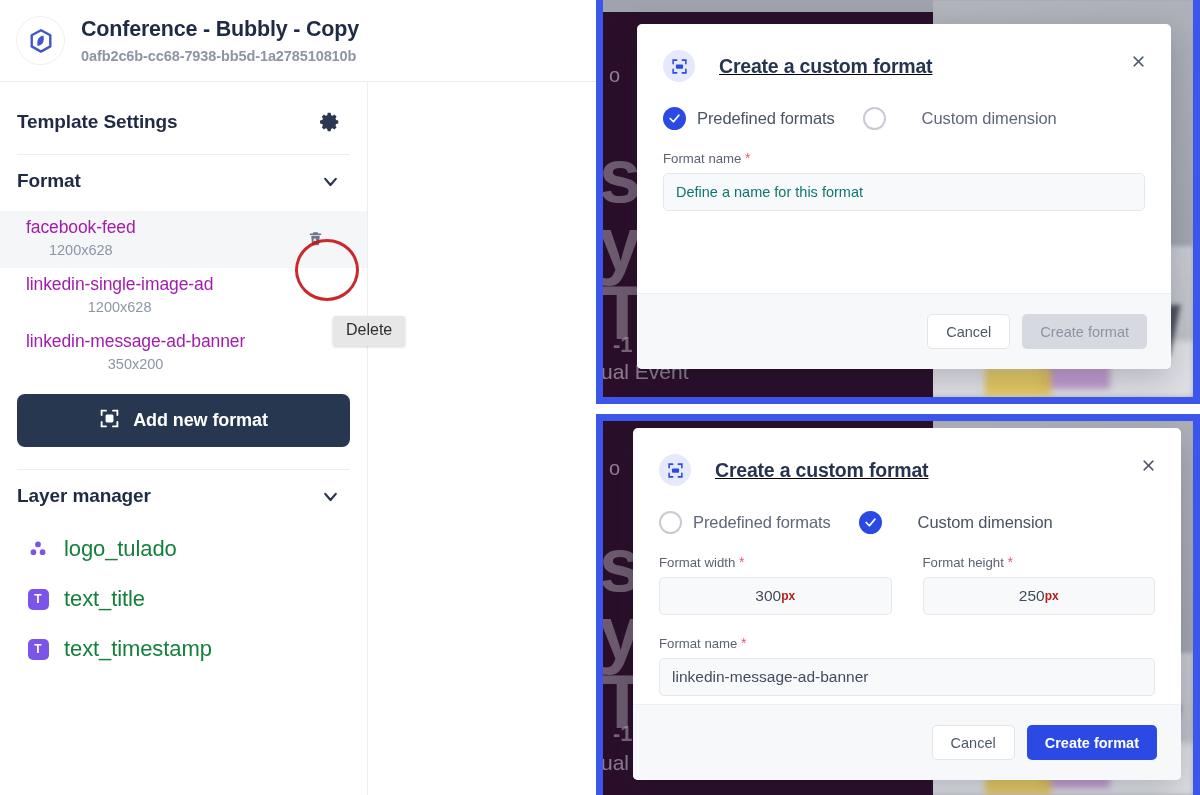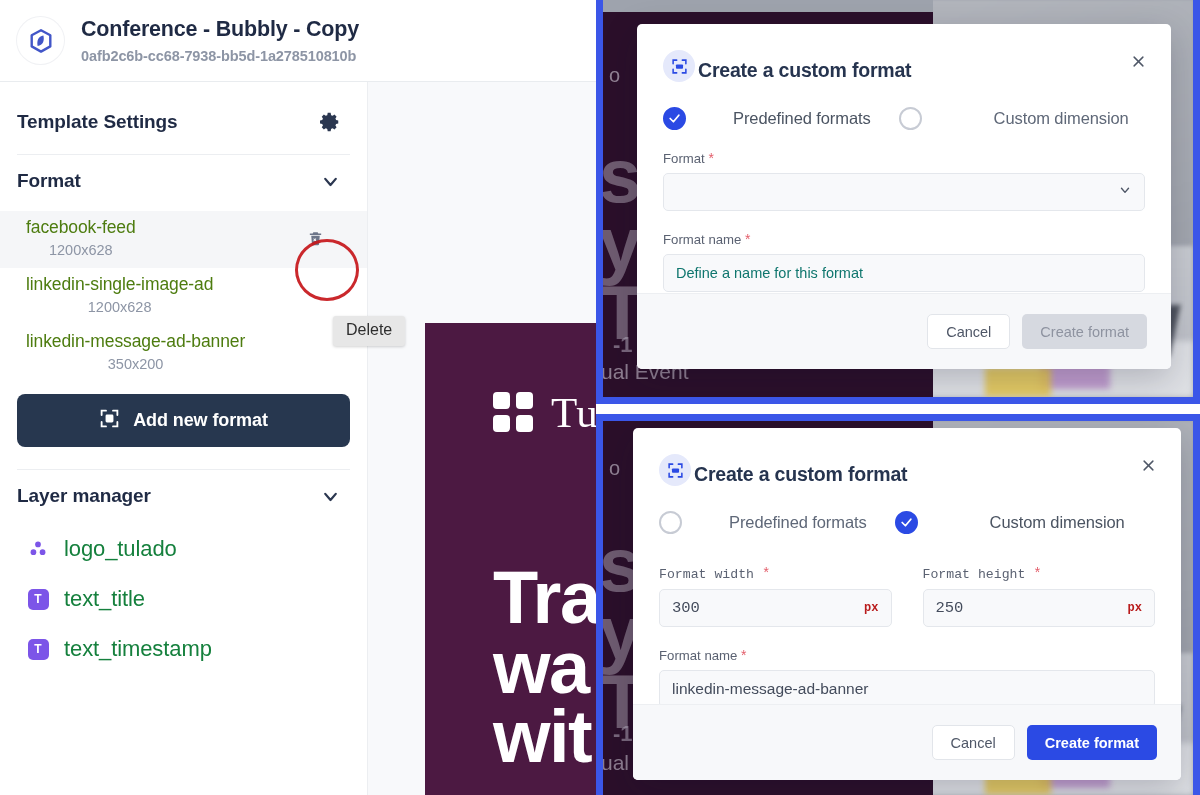--- a/index.html
+++ b/index.html
@@ -45,21 +45,21 @@
   .gear-btn { display:flex; align-items:center; justify-content:center; width: 26px; height: 26px; }
   .chev-btn { display:flex; align-items:center; justify-content:center; width: 26px; height: 26px; }
   .hr { height: 1px; background: #eceef1; margin: 6px 17px 0 17px; }
 
   .fmt-list { margin-top: 4px; }
   .fmt-row {
     position: relative; display: flex; align-items: center; justify-content: space-between;
     padding: 7px 17px 9px 26px; height: 57px;
   }
   .fmt-row.active { background: #f5f6f8; }
-  .fmt-name { font-size: 17.5px; font-weight: 400; color: #4d7c0f; letter-spacing: -0.1px; line-height: 1.3; }
+  .fmt-name { font-size: 17.5px; font-weight: 400; color: #a21caf; letter-spacing: -0.1px; line-height: 1.3; }
   .fmt-dim { font-size: 14.5px; color: #8d95a5; line-height: 1.4; margin-top: 1px; text-align: center; }
   .trash-btn {
     width: 34px; height: 34px; border-radius: 6px; background: #f5f6f8;
     display: flex; align-items: center; justify-content: center; margin-right: 18px;
   }
   .red-ring {
     position: absolute; left: 295px; top: 239px; width: 64px; height: 62px;
     border: 3.5px solid #c6161a; border-radius: 50%; z-index: 40; pointer-events: none;
     opacity: .92;
   }
@@ -150,53 +150,53 @@
   .shot.top .bg-strip { position:absolute; left:0; top:0; width: 56%; height: 12px; background:#9ea3ad; }
 
   
   .dlg {
     position: absolute; background: #fff; border-radius: 5px;
     box-shadow: 0 10px 34px rgba(20,20,40,.22);
     overflow: hidden;
   }
   .dlg.d1 { left: 34px; top: 24px; width: 534px; height: 345px; }
   .dlg.d2 { left: 30px; top: 7px; width: 548px; height: 352px; }
-  .dlg-head { display: flex; align-items: flex-end; padding: 26px 20px 0 26px; gap: 3px; position: relative; }
+  .dlg-head { display: flex; align-items: center; padding: 26px 20px 0 26px; gap: 24px; position: relative; text-decoration: underline; }
   .dlg-ico {
     width: 32px; height: 32px; border-radius: 50%; background: #e5e9fb;
     display: flex; align-items: center; justify-content: center; flex: 0 0 auto;
   }
   .dlg-title { font-size: 19.5px; font-weight: 700; color: #26344f; letter-spacing: -0.2px; }
   .dlg-close {
     position: absolute; right: 22px; top: 26px; width: 22px; height: 22px;
     display: flex; align-items: center; justify-content: center; color: #5d6575;
   }
   .radio-row { display: flex; align-items: center; gap: 14px; padding: 25px 26px 0 26px; }
   .radio-item { display: flex; align-items: center; gap: 11px; }
   .radio-item + .radio-item { margin-left: 14px; gap: 36px; }
   .rdo { width: 23px; height: 23px; border-radius: 50%; flex: 0 0 auto;
          border: 2px solid #c7cbd4; background: #fff;
          display:flex; align-items:center; justify-content:center; }
   .rdo.on { background: #2b4ae4; border-color: #2b4ae4; }
-  .rdo-lbl { font-size: 16.5px; color: #5f6878; letter-spacing: -0.1px; margin-left: 36px; }
+  .rdo-lbl { font-size: 16.5px; color: #5f6878; letter-spacing: -0.1px; }
   .rdo.on + .rdo-lbl { color: #4b5462; }
 
   .field { padding: 0 26px; margin-top: 20px; }
   .f-label { font-size: 13.2px; color: #5b6272; font-weight: 400; margin-bottom: 7px; }
   .f-label .req { color: #e35d6a; font-size: 14px; }
   .f-box {
     height: 38px; border: 1px solid #e4e7ec; border-radius: 5px; background: #f8f9fb;
     display: flex; align-items: center; padding: 0 12px; justify-content: space-between;
   }
   .f-val { font-size: 15.5px; color: #444c5c; }
   .f-ph { font-size: 14.5px; color: #0f766e; }
   .f-unit { font-size: 12px; color: #b91c1c; font-weight: 700; }
-  .f-row { display: flex; gap: 31px; padding: 0 26px; margin-top: 32px; font-family: Liberation Mono, monospace; }
+  .f-row { display: flex; gap: 31px; padding: 0 26px; margin-top: 20px; }
   .f-row > div { flex: 1; }
-  .f-row .f-box { background: #f8f9fb; }
+  .f-row .f-box { background: #f8f9fb; justify-content: center; }
 
   .dlg-foot {
     position: absolute; left: 0; right: 0; bottom: 0; height: 76px;
     background: #f7f8fa; border-top: 1px solid #edeff2;
     display: flex; align-items: center; justify-content: flex-end; gap: 12px; padding-right: 24px;
   }
   .btn {
     height: 35px; border-radius: 5px; font-size: 14.5px;
     display: flex; align-items: center; justify-content: center; padding: 0 18px;
   }
@@ -219,36 +219,20 @@
           <path d="M13 2.2 L22.3 7.3 L22.3 18.4 L13 23.6 L3.7 18.4 L3.7 7.3 Z" fill="none" stroke="#4256c8" stroke-width="2.4" stroke-linejoin="round"></path>
           <path d="M15.4 7.6 C10.2 8.4 8.6 12.6 9.6 18.1 C15 17.3 16.6 13.1 15.4 7.6 Z" fill="#4256c8"></path>
         </svg>
       </div>
       <div class="title-wrap">
         <div class="doc-title">Conference - Bubbly - Copy</div>
         <div class="doc-id">0afb2c6b-cc68-7938-bb5d-1a278510810b</div>
       </div>
     </div>
 
-    <div class="canvas-area">
-      <div class="artboard">
-        <div class="ab-logo">
-          <div class="ab-dots">
-              <i></i>
-              <i></i>
-              <i></i>
-              <i></i>
-            </div>
-          <div class="ab-brand">Tu</div>
-        </div>
-        <div class="ab-head" style="white-space:pre">Tra
-wa
-wit</div>
-      </div>
-    </div>
 
     <div class="sidebar">
 
       <div class="section-head first">
         <div class="section-title">Template Settings</div>
         <div class="gear-btn">
           <svg width="22" height="22" viewBox="0 0 24 24" fill="#2b3750">
             <path d="M12 8.2a3.8 3.8 0 1 0 0 7.6 3.8 3.8 0 0 0 0-7.6zm0 5.9a2.1 2.1 0 1 1 0-4.2 2.1 2.1 0 0 1 0 4.2z"></path>
             <path d="M21 13.6v-3.2l-2.4-.5a6.9 6.9 0 0 0-.7-1.7l1.3-2-2.3-2.3-2 1.3a6.9 6.9 0 0 0-1.7-.7L12.7 2h-3.2l-.5 2.5a6.9 6.9 0 0 0-1.7.7l-2-1.3-2.3 2.3 1.3 2a6.9 6.9 0 0 0-.7 1.7L1.1 10.4v3.2l2.5.5c.16.6.4 1.17.7 1.7l-1.3 2 2.3 2.3 2-1.3c.53.3 1.1.54 1.7.7l.5 2.5h3.2l.5-2.5c.6-.16 1.17-.4 1.7-.7l2 1.3 2.3-2.3-1.3-2c.3-.53.54-1.1.7-1.7l2.4-.5z"></path>
           </svg>
@@ -404,34 +388,20 @@
               </svg>
           </span>
           <span class="rdo-lbl">Predefined formats</span>
         </div>
         <div class="radio-item">
           <span class="rdo"></span>
           <span class="rdo-lbl">Custom dimension</span>
         </div>
       </div>
 
-      <div class="field">
-        <div class="f-label">
-          <span>Format</span>
-          <span class="req">*</span>
-        </div>
-        <div class="f-box">
-          <span class="f-val"></span>
-          <span>
-            <svg width="14" height="14" viewBox="0 0 24 24" fill="none" stroke="#4f5767" stroke-width="2.4" stroke-linecap="round" stroke-linejoin="round">
-                <polyline points="6 9 12 16 18 9"></polyline>
-              </svg>
-          </span>
-        </div>
-      </div>
 
       <div class="field">
         <div class="f-label">
           <span>Format name</span>
           <span class="req">*</span>
         </div>
         <div class="f-box">
           <span class="f-ph">Define a name for this format</span>
         </div>
       </div>

